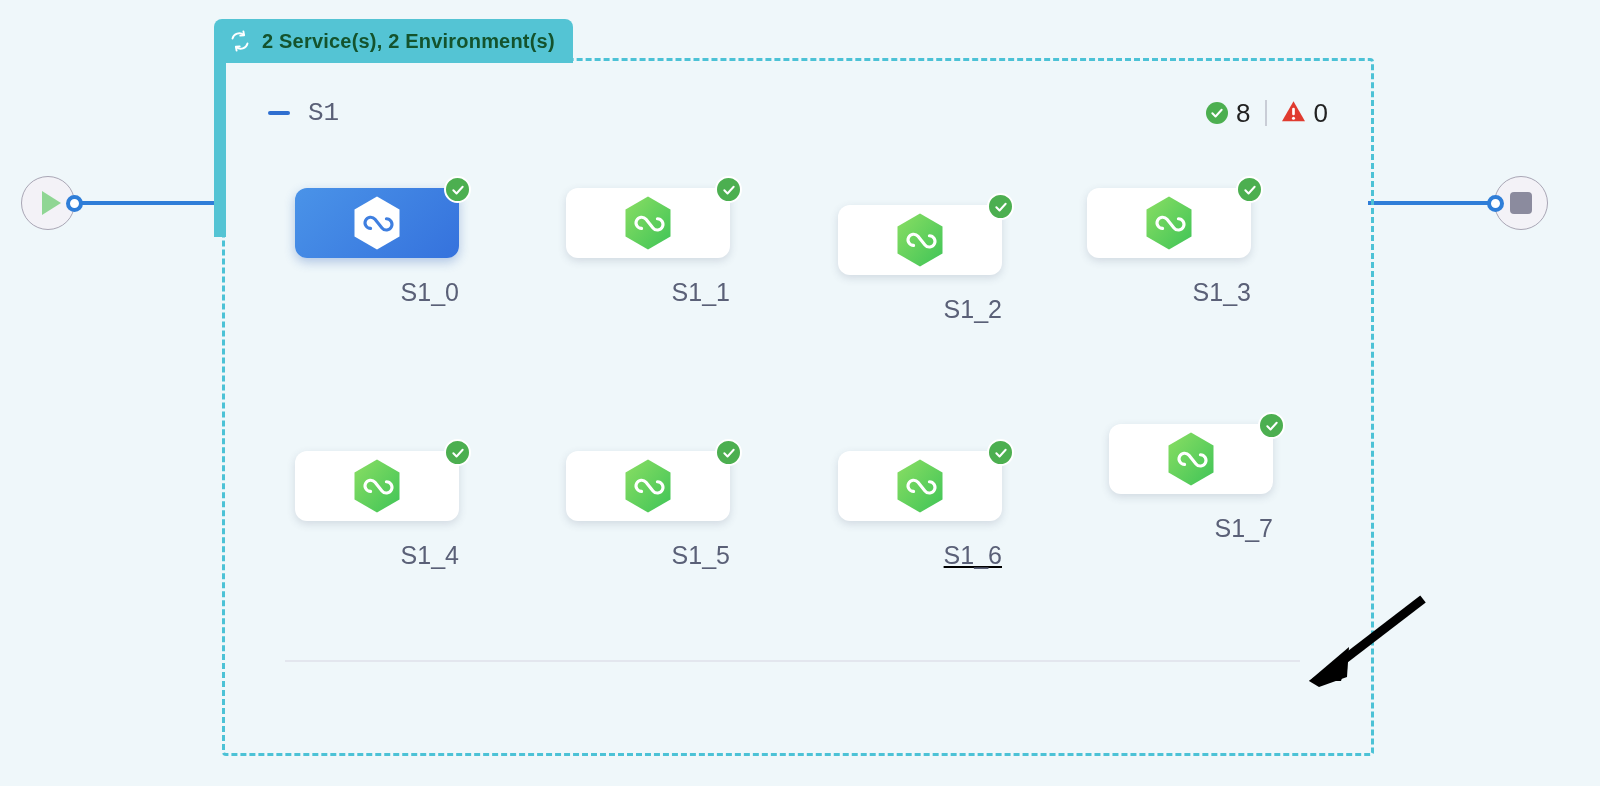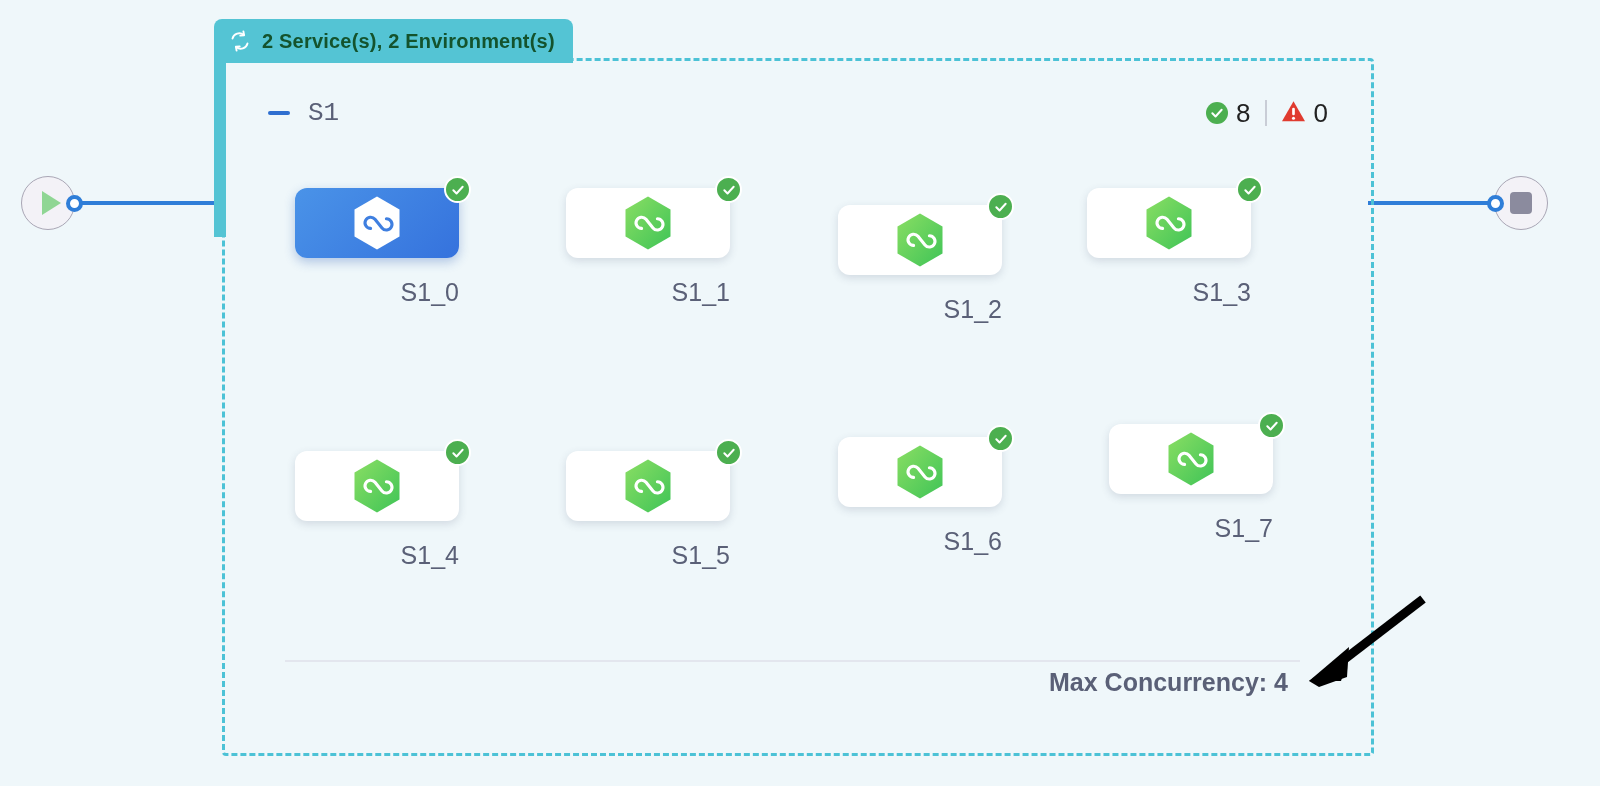--- a/index.html
+++ b/index.html
@@ -426,21 +426,21 @@
                 <stop offset="100%" stop-color="#3fc457"></stop>
               </linearGradient>
             </defs>
             <path d="M26 1.5 L48.5 14.5 L48.5 41.5 L26 54.5 L3.5 41.5 L3.5 14.5 Z" fill="url(#gradGreen5)"></path>
             <path d="M19.6 33.4a5.6 5.6 0 1 1 4.4-9.1l7 8.6a5.6 5.6 0 1 0 4.4-9.1" fill="none" stroke="#ffffff" stroke-width="3.1" stroke-linecap="round" stroke-linejoin="round"></path>
           </svg>
           <span class="code-glyph"></span>
         </div>
         <div class="node-label">S1_5</div>
       </div>
-      <div class="node-wrap" style="left: 838px; top: 437px;">
+      <div class="node-wrap" style="left: 838px; top: 451px; text-decoration: underline;">
         <div class="node-card">
           <span class="badge-ok">
             <svg width="14" height="14" viewBox="0 0 24 24" fill="none" stroke="#ffffff" stroke-width="3.4" stroke-linecap="round" stroke-linejoin="round">
               <polyline points="4,12.5 9.5,18 20,6.5"></polyline>
             </svg>
           </span>
           <svg class="hexicon" width="52" height="56" viewBox="0 0 52 56">
             <defs>
               <linearGradient id="gradGreen6" x1="0" y1="0" x2="1" y2="1">
                 <stop offset="0%" stop-color="#8ade63"></stop>
@@ -471,21 +471,20 @@
             <path d="M26 1.5 L48.5 14.5 L48.5 41.5 L26 54.5 L3.5 41.5 L3.5 14.5 Z" fill="url(#gradGreen7)"></path>
             <path d="M19.6 33.4a5.6 5.6 0 1 1 4.4-9.1l7 8.6a5.6 5.6 0 1 0 4.4-9.1" fill="none" stroke="#ffffff" stroke-width="3.1" stroke-linecap="round" stroke-linejoin="round"></path>
           </svg>
           <span class="code-glyph"></span>
         </div>
         <div class="node-label">S1_7</div>
       </div>
     </div>
 
   <div id="footer-divider"></div>
-  <div id="max-concurrency">Max Concurrency: 4</div>
 
   <svg id="annotation-arrow" viewBox="0 0 135 110">
     <line x1="128" y1="14" x2="42" y2="80" stroke="#000000" stroke-width="9" stroke-linecap="butt"></line>
     <polygon points="14,96 54,62 52,92 24,102" fill="#000000"></polygon>
     <polygon points="14,96 56,66 46,96" fill="#000000"></polygon>
   </svg>
 
 </div>
 
 </body></html>

